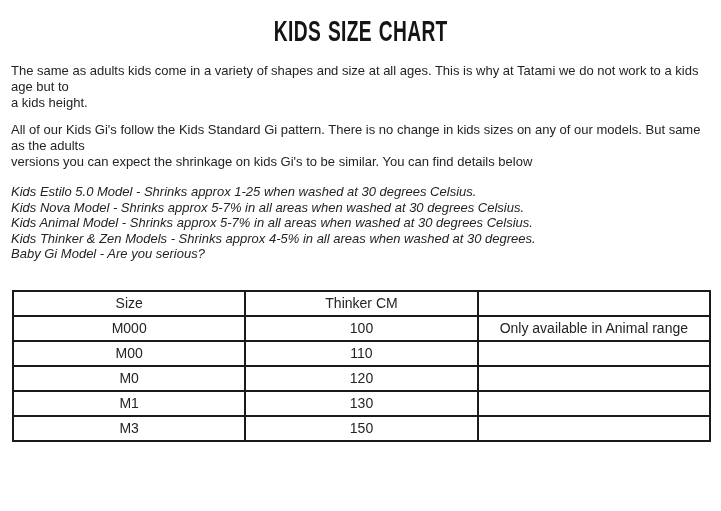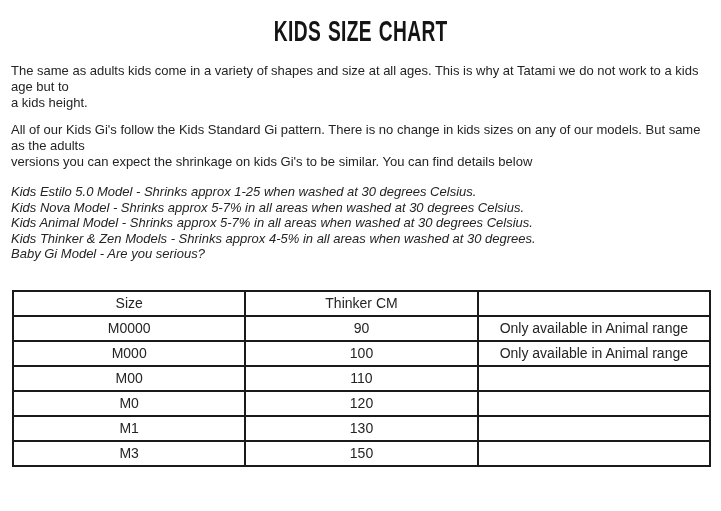--- a/index.html
+++ b/index.html
@@ -90,25 +90,20 @@
   <table class="size-table">
     <thead>
       <tr>
         <th>Size</th>
         <th>Thinker CM</th>
         <th></th>
       </tr>
     </thead>
     <tbody>
       <tr>
-        <td>M0000</td>
-        <td>90</td>
-        <td>Only available in Animal range</td>
-      </tr>
-      <tr>
         <td>M000</td>
         <td>100</td>
         <td>Only available in Animal range</td>
       </tr>
       <tr>
         <td>M00</td>
         <td>110</td>
         <td></td>
       </tr>
       <tr>

